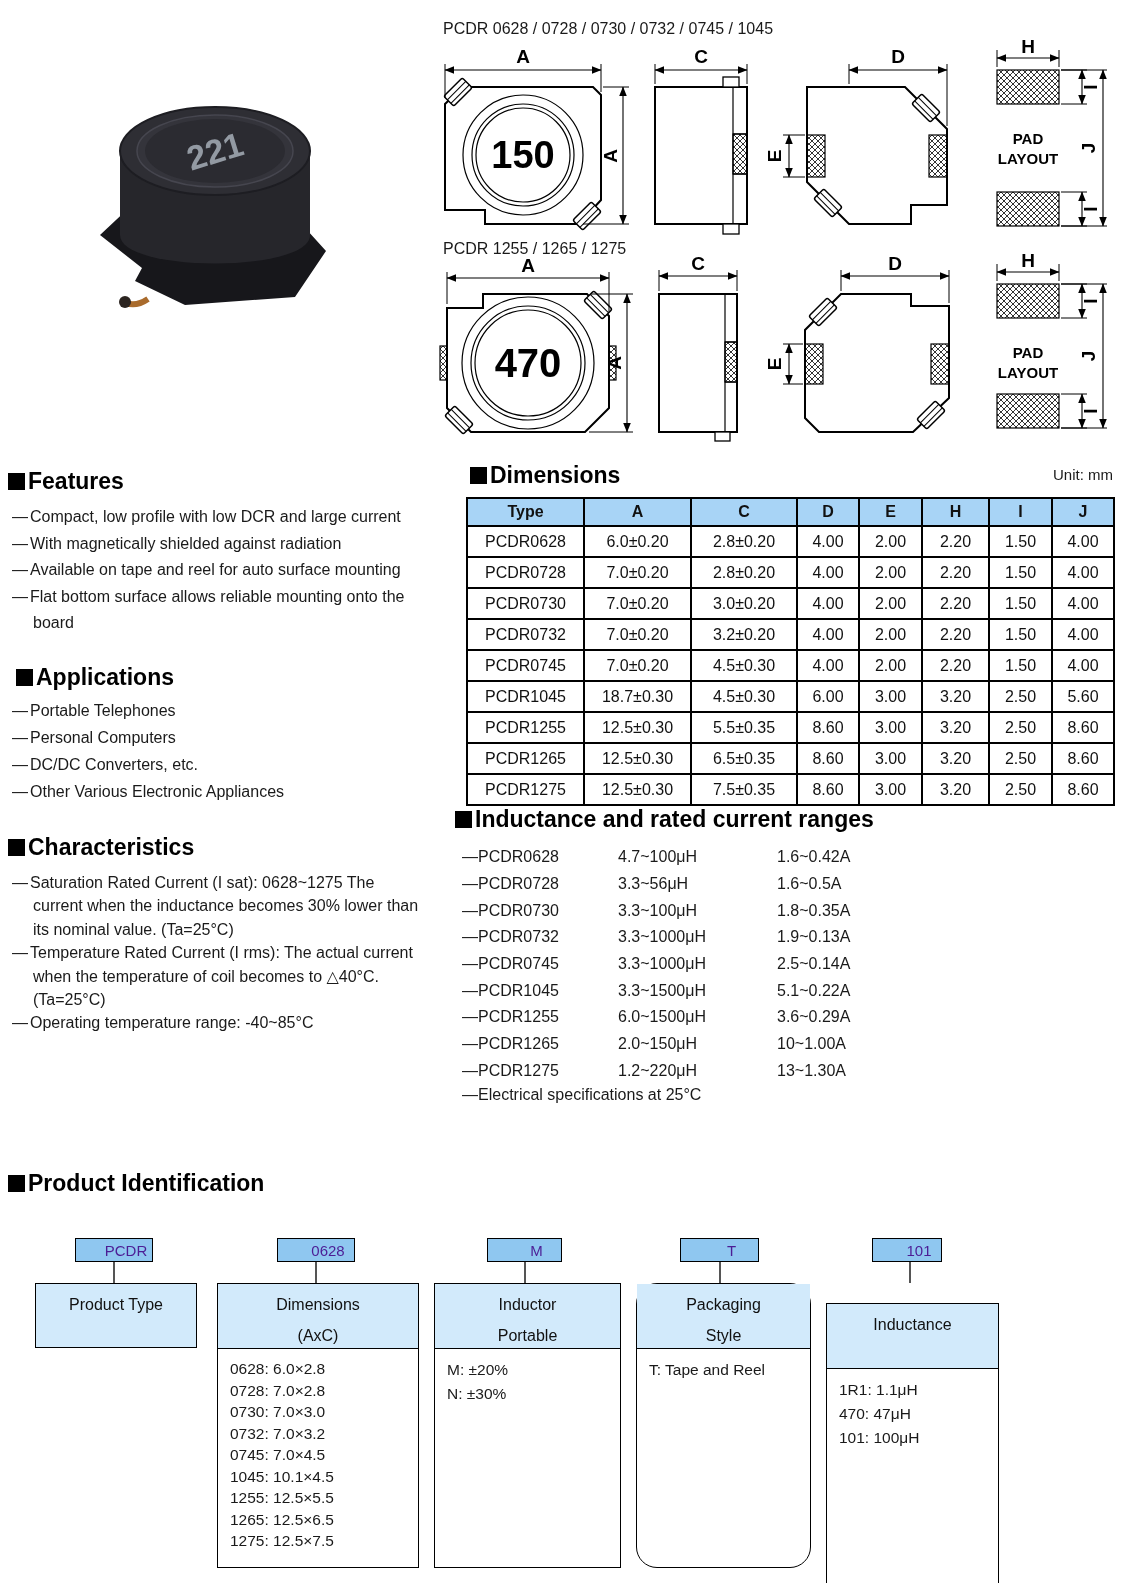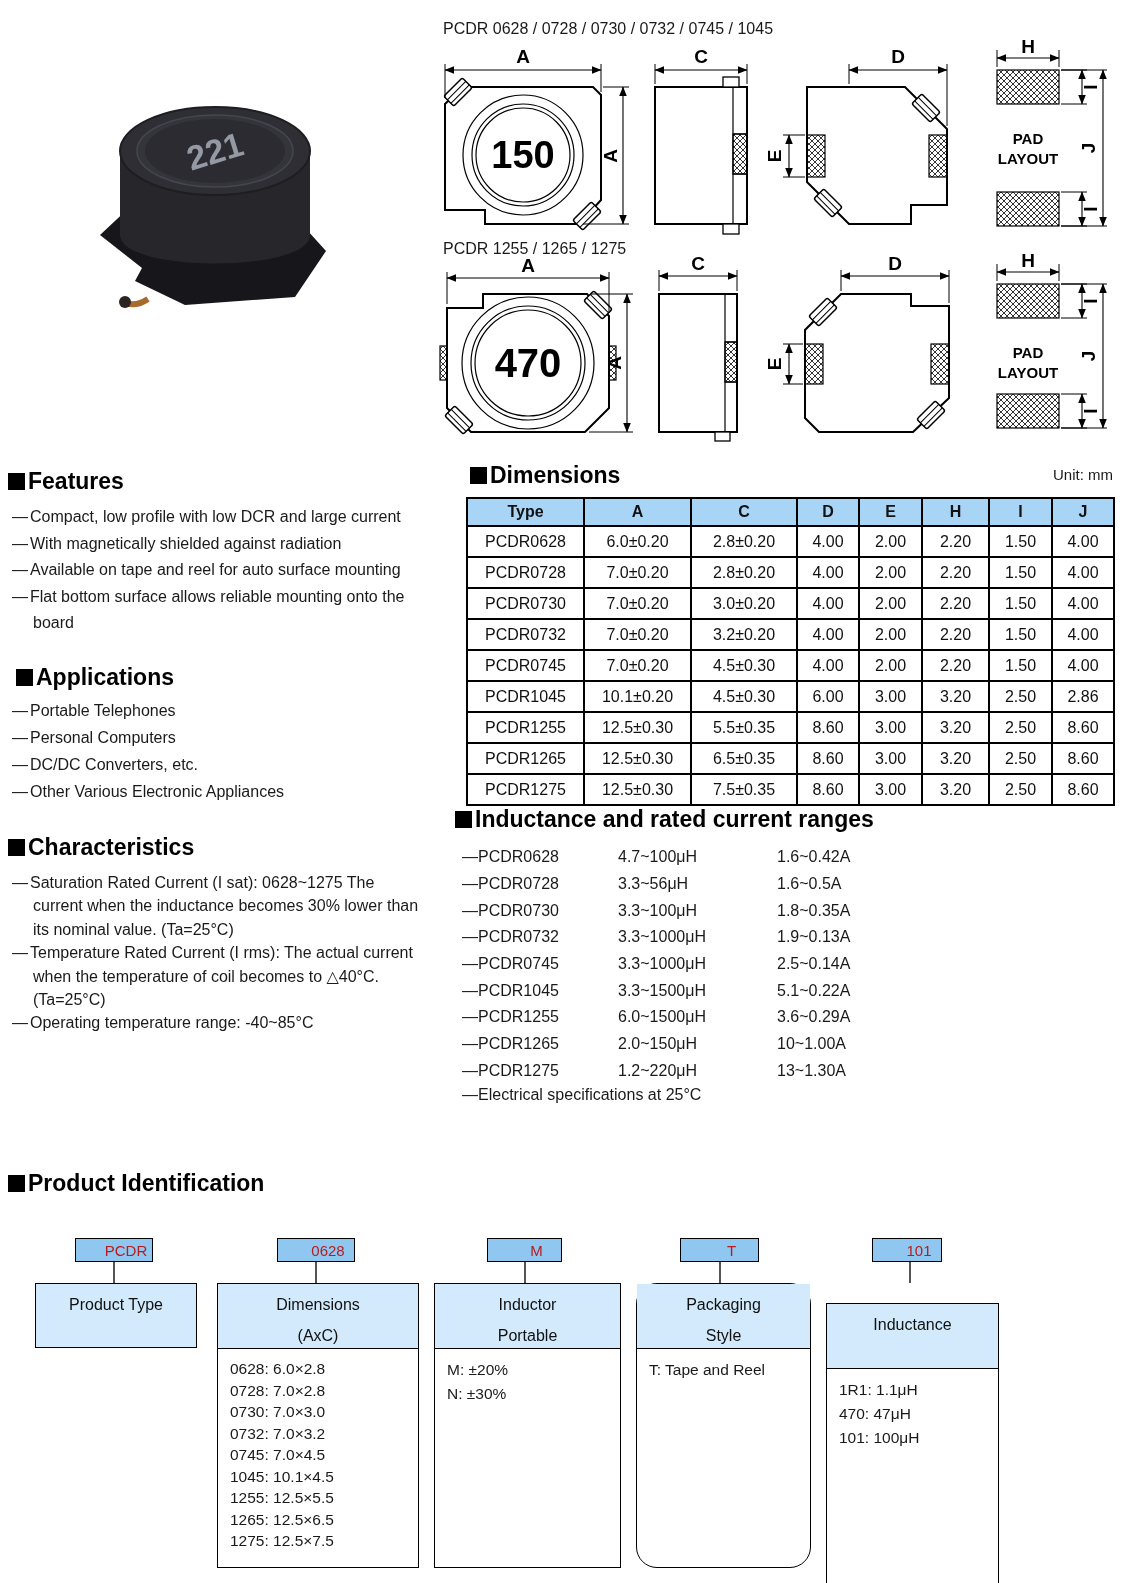--- a/index.html
+++ b/index.html
@@ -29,21 +29,21 @@
   
   .ind-list{position:absolute;left:462px;top:844px;font-size:16px;color:#1a1a1a;}
   .ind-row{display:flex;height:26.7px;align-items:center;}
   .ind-c1{width:156px;}
   .ind-c1::before{content:"\2014";}
   .ind-c2{width:159px;}
   .ind-foot{position:absolute;left:462px;top:1086px;font-size:16px;color:#1a1a1a;}
   .ind-foot::before{content:"\2014";}
   
   .codebox{position:absolute;top:1238px;height:24px;background:var(--codebg,#8fc7f0);border:1.5px solid #000;
-           box-sizing:border-box;display:flex;align-items:center;justify-content:center;font-size:15px;color:#b91c1c;padding-left:24px;}
+           box-sizing:border-box;display:flex;align-items:center;justify-content:center;font-size:15px;color:#4c1d95;padding-left:24px;}
   .conn{position:absolute;top:1262px;height:21px;width:2px;background:#555;}
   .bigbox{position:absolute;top:1283px;border:1.5px solid #000;box-sizing:border-box;background:#fff;}
   .bigbox.short{background:var(--headbg,#d2eafb);}
   .bighead{background:var(--headbg,#d2eafb);height:65px;border-bottom:1.5px solid #000;box-sizing:border-box;
            text-align:center;font-size:16px;padding-top:5px;line-height:31px;color:#111;}
   .short .bighead2{text-align:center;font-size:16px;padding-top:5px;line-height:31px;color:#111;}
   .bigbody{padding:9px 0 0 12px;font-size:15.5px;color:#1a1a1a;text-align:left;}
   svg{overflow:visible;}
   svg text{font-family:"Liberation Sans",sans-serif;}
   .oln{fill:#fff;stroke:#000;stroke-width:2;}
@@ -368,27 +368,27 @@
           <td>7.0±0.20</td>
           <td>4.5±0.30</td>
           <td>4.00</td>
           <td>2.00</td>
           <td>2.20</td>
           <td>1.50</td>
           <td>4.00</td>
         </tr>
         <tr>
           <td>PCDR1045</td>
-          <td>10.1±0.20</td>
+          <td>18.7±0.30</td>
           <td>4.5±0.30</td>
           <td>6.00</td>
           <td>3.00</td>
           <td>3.20</td>
           <td>2.50</td>
-          <td>2.86</td>
+          <td>5.60</td>
         </tr>
         <tr>
           <td>PCDR1255</td>
           <td>12.5±0.30</td>
           <td>5.5±0.35</td>
           <td>8.60</td>
           <td>3.00</td>
           <td>3.20</td>
           <td>2.50</td>
           <td>8.60</td>

